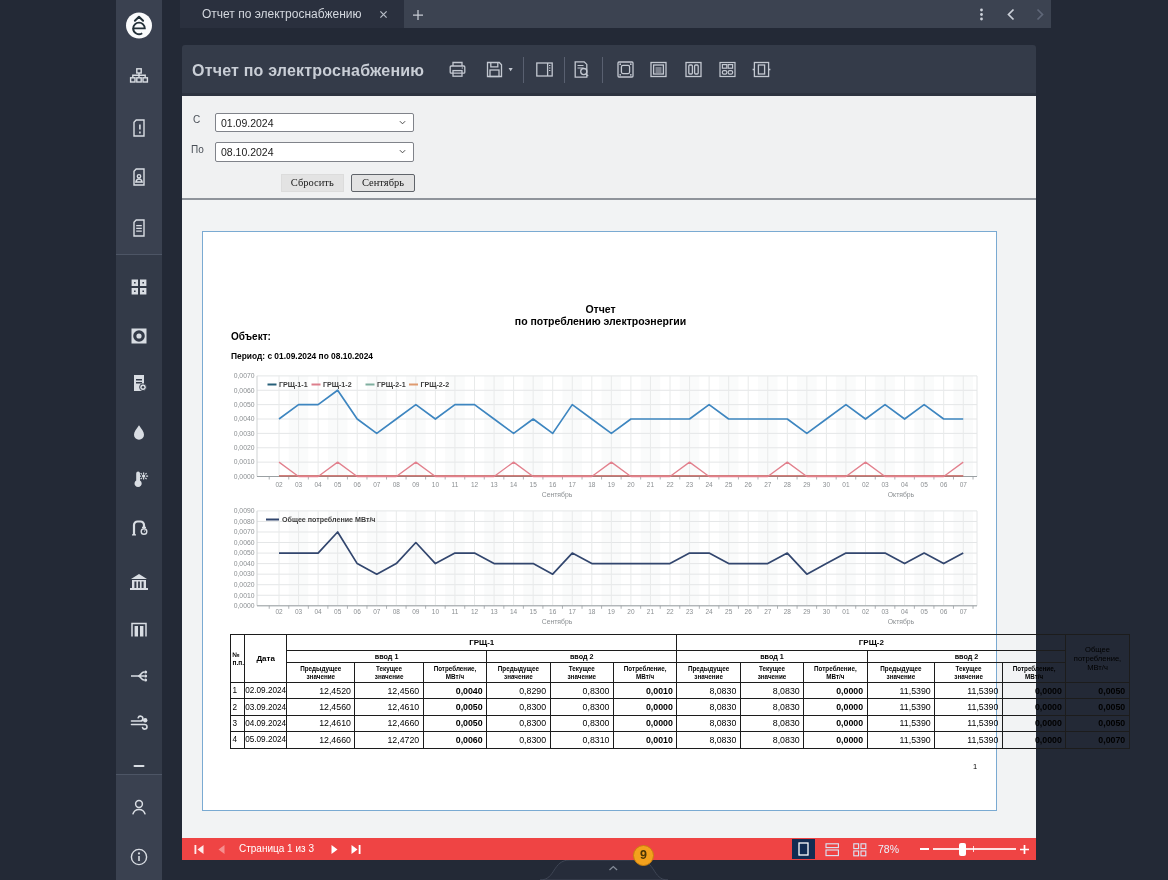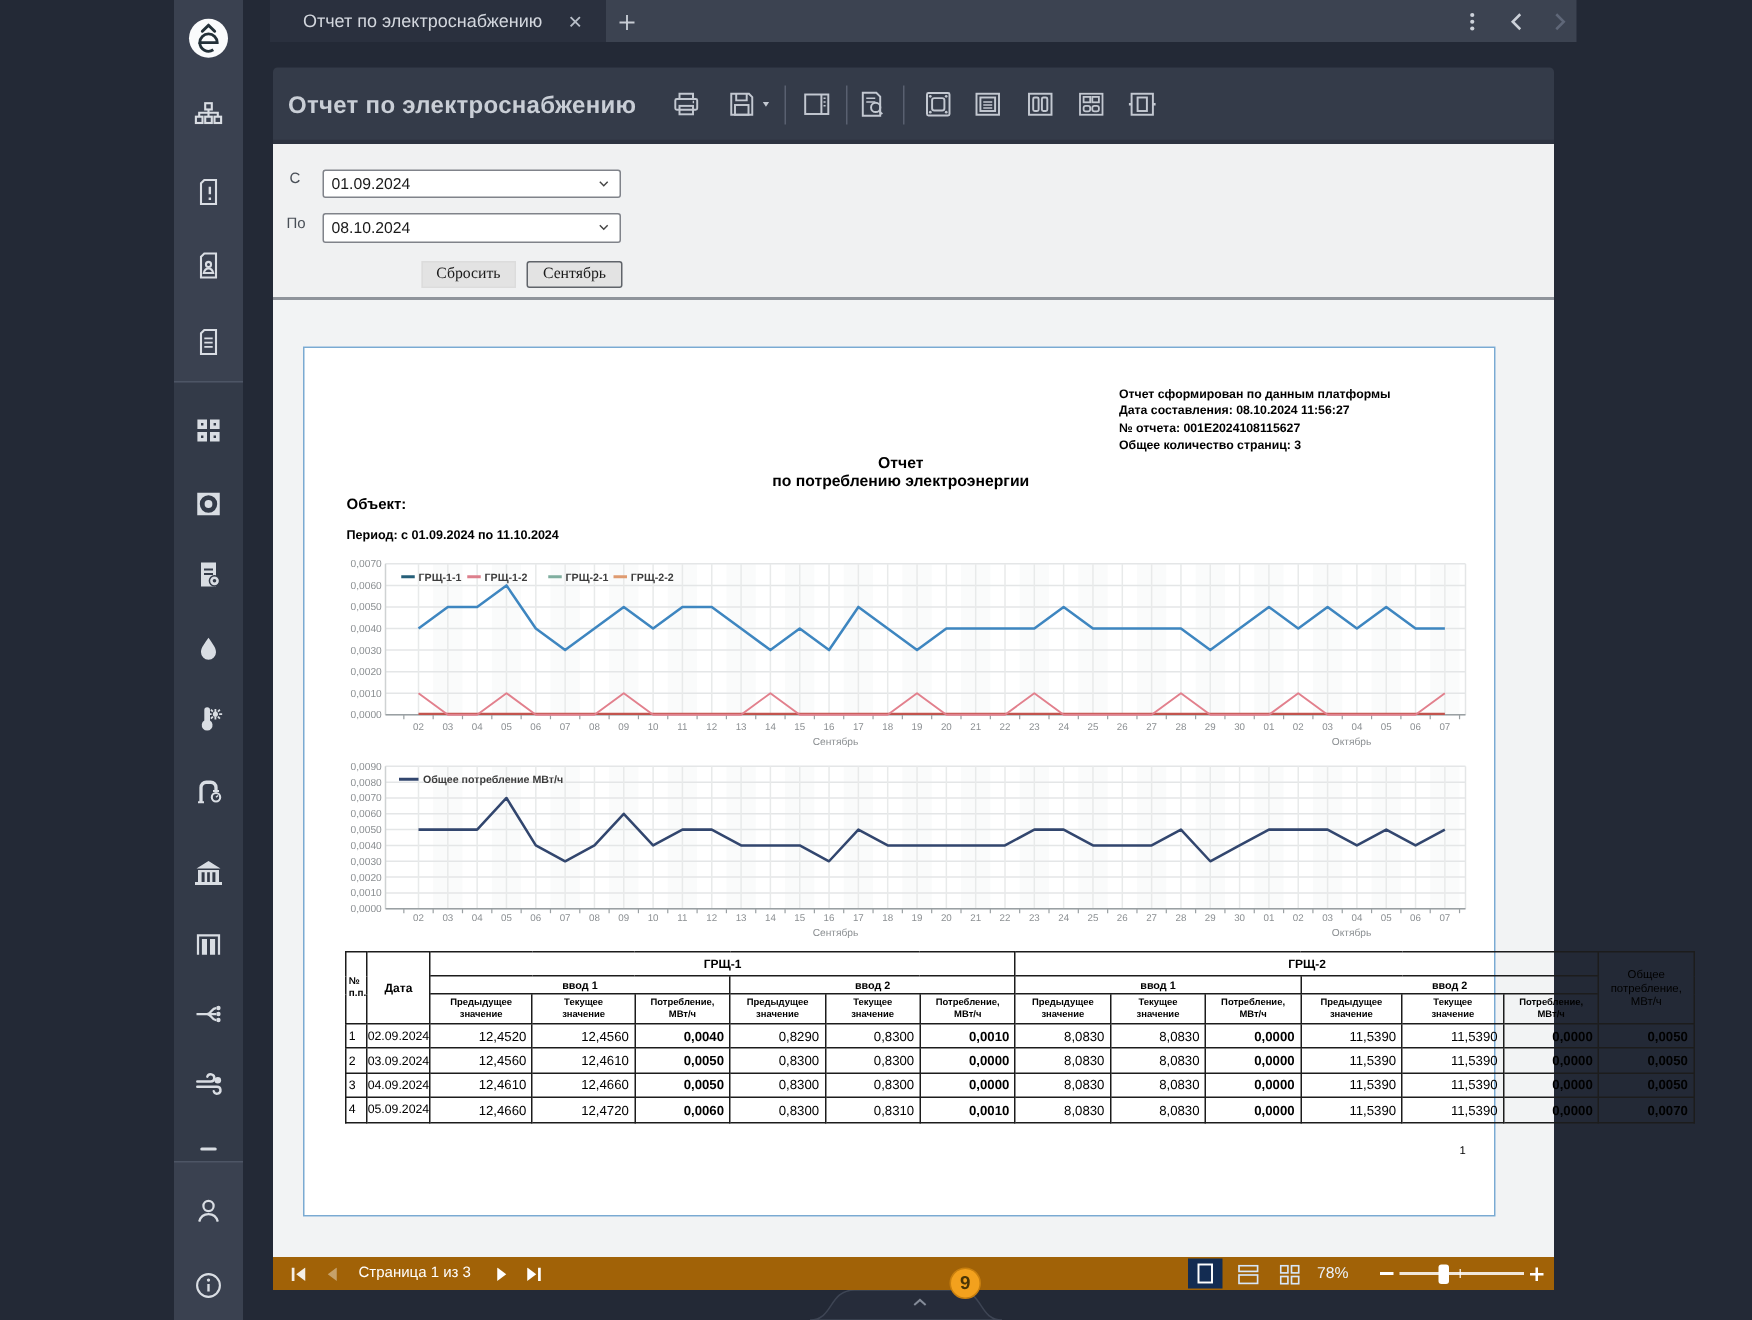--- a/index.html
+++ b/index.html
@@ -20,21 +20,21 @@
 .flabel { position:absolute; font-size:10px; color:#494f57; }
 .fsel { position:absolute; left:33px; width:199px; height:19.5px; background:#fff;
   border:1px solid #80838a; border-radius:2px; font-size:10.5px; color:#1a1a1a;
   line-height:18px; padding-left:5px; }
 .chev { position:absolute; right:7px; top:5px; width:7px; height:7px; }
 .fbtn { position:absolute; height:17.5px; font-size:10.5px; color:#1a1a1a; background:#e3e3e3;
   border:1px solid #b0b0b0; text-align:center; line-height:15.5px;font-family:Liberation Serif, serif; }
 #viewer { position:absolute; left:182px; top:200px; width:854px; height:638px; background:#f2f3f4; }
 #page { position:absolute; left:20px; top:31px; width:795px; height:580px; background:#fff;
   border:1px solid #7aaad2; }
-#bluebar { position:absolute; left:182px; top:838px; width:854px; height:22px; background:#a16207;padding-left:48px; }
+#bluebar { position:absolute; left:182px; top:838px; width:854px; height:22px; background:#ef4444;padding-left:48px; }
 .rep { position:absolute; left:27px; top:402px; border-collapse:collapse; table-layout:fixed; color:#000; }
 .rep td { border:1px solid #1c1c1c; overflow:hidden; }
 .hno { font-size:6.6px; font-weight:bold; padding-left:1.5px; line-height:7.5px; }
 .hdate { font-size:8px; font-weight:bold; text-align:center; }
 .hg { font-size:8px; font-weight:bold; text-align:center; }
 .hv { font-size:7.2px; font-weight:bold; text-align:center; }
 .h6 { font-size:6.3px; font-weight:bold; text-align:center; line-height:7.5px; }
 .htot { font-size:7.6px; font-weight:normal; text-align:center; line-height:9px; }
 .dr { height:16.4px; }
 .dr td.num { font-size:8.2px; padding-left:1.5px; }
@@ -279,25 +279,24 @@
   <div class="fsel" style="top:46px">08.10.2024
     <svg class="chev" viewBox="0 0 8 8">
         <path d="M1 2.5l3 3 3-3" fill="none" stroke="#444" stroke-width="1.1"></path>
       </svg></div>
   <div class="fbtn" style="left:98.5px;top:78px;width:63.5px;border:1px solid #dcdcdc">Сбросить</div>
   <div class="fbtn" style="left:169px;top:78px;width:64px;border:1.5px solid #60646a;border-radius:2px">Сентябрь</div>
 </div>
 
 <div id="viewer">
   <div id="page">
-    <div class="info">Отчет сформирован по данным платформы<br>Дата составления: 08.10.2024 11:56:27<br>№ отчета: 001E2024108115627<br>Общее количество страниц: 3</div>
     <div class="rtitle" style="top:70.5px;font-size:10.5px">Отчет</div>
     <div class="rtitle" style="top:83px;font-size:10.5px">по потреблению электроэнергии</div>
     <div style="position:absolute;left:28px;top:99px;font-size:10px;font-weight:bold;color:#000">Объект:</div>
-    <div style="position:absolute;left:28px;top:119px;font-size:8.4px;font-weight:bold;color:#000">Период: с 01.09.2024 по 11.10.2024</div>
+    <div style="position:absolute;left:28px;top:119px;font-size:8.4px;font-weight:bold;color:#000">Период: с 01.09.2024 по 08.10.2024</div>
     <svg width="795" height="580" viewBox="0 0 795 580" style="position:absolute;left:0;top:0">
 <rect x="85.78" y="143.9" width="19.55" height="100.6" fill="#fafbfb"></rect>
 <rect x="124.88" y="143.9" width="19.55" height="100.6" fill="#fafbfb"></rect>
 <rect x="163.98" y="143.9" width="19.55" height="100.6" fill="#fafbfb"></rect>
 <rect x="203.08" y="143.9" width="19.55" height="100.6" fill="#fafbfb"></rect>
 <rect x="242.18" y="143.9" width="19.55" height="100.6" fill="#fafbfb"></rect>
 <rect x="281.28" y="143.9" width="19.55" height="100.6" fill="#fafbfb"></rect>
 <rect x="320.38" y="143.9" width="19.55" height="100.6" fill="#fafbfb"></rect>
 <rect x="359.48" y="143.9" width="19.55" height="100.6" fill="#fafbfb"></rect>
 <rect x="398.58" y="143.9" width="19.55" height="100.6" fill="#fafbfb"></rect>

